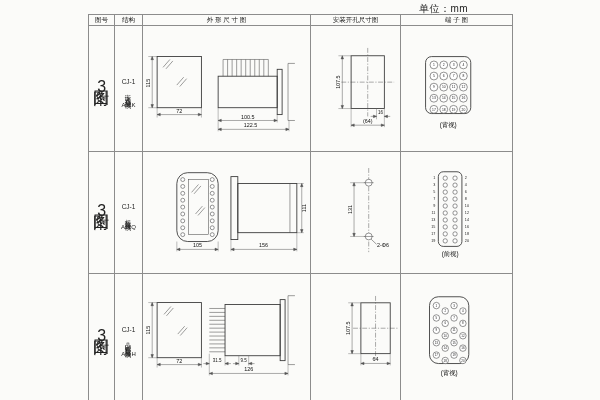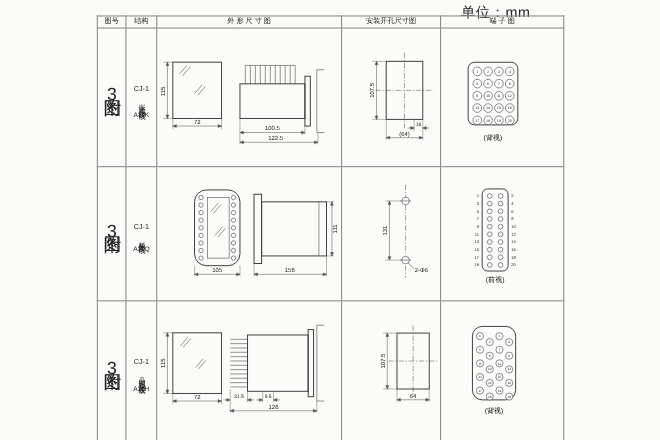--- a/index.html
+++ b/index.html
@@ -1,18 +1,18 @@
 <!DOCTYPE html>
 <html><head>
 <meta charset="utf-8">
 <style>
   html,body{margin:0;padding:0;}
   body{width:600px;height:400px;position:relative;overflow:hidden;background:#fbfbf9;
        font-family:"Liberation Sans","DejaVu Sans",sans-serif;color:#222;}
-  .unit-label{position:absolute;left:419px;top:2px;font-size:13px;letter-spacing:.5px;color:#222;}
+  .unit-label{position:absolute;left:419px;top:2px;font-size:10px;letter-spacing:.5px;color:#222;}
   table.spec{position:absolute;left:88px;top:14px;width:424px;border-collapse:collapse;table-layout:fixed;}
   .spec th,.spec td{border:1px solid #8c8c8c;padding:0;text-align:center;vertical-align:middle;overflow:hidden;}
   tr.head th{height:10px;font-weight:400;font-size:6.5px;line-height:10px;color:#111;}
   tr.r1{height:126px;} tr.r2{height:122px;} tr.r3{height:128px;}
   .vtext{display:inline-block;writing-mode:vertical-lr;text-orientation:upright;line-height:1.1;}
   .struct-inner{display:inline-flex;flex-direction:column;align-items:center;gap:4px;}
   .model{font-size:6.5px;} .desc{font-size:6.5px;letter-spacing:1.5px;} .code{font-size:6px;}
   svg.draw{display:inline-block;vertical-align:middle;}
   .ln{fill:none;stroke:#3b3b3b;stroke-width:.9;}
   .thin{fill:none;stroke:#4a4a4a;stroke-width:.55;}

